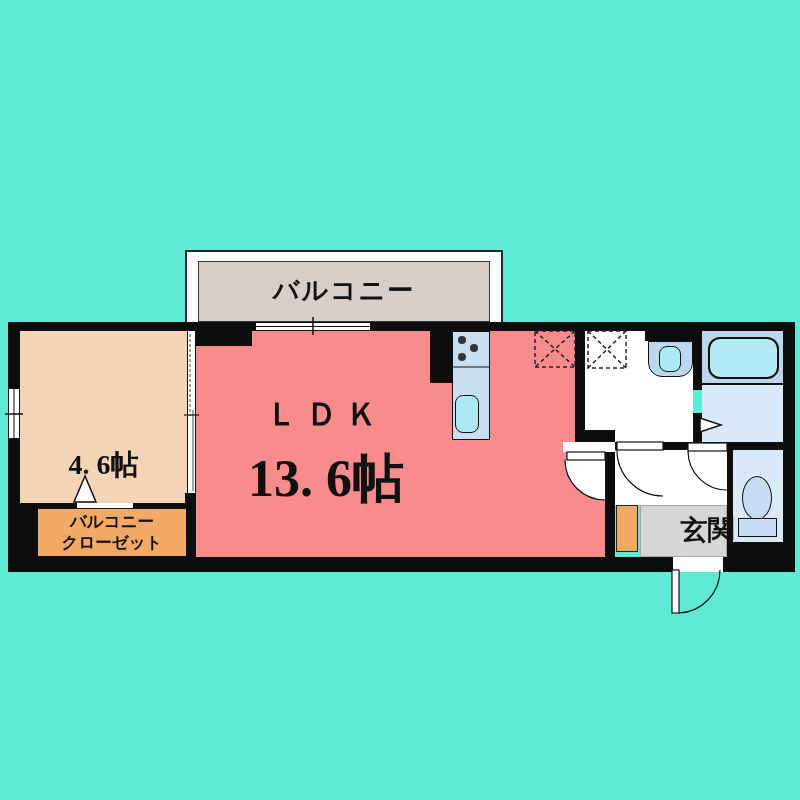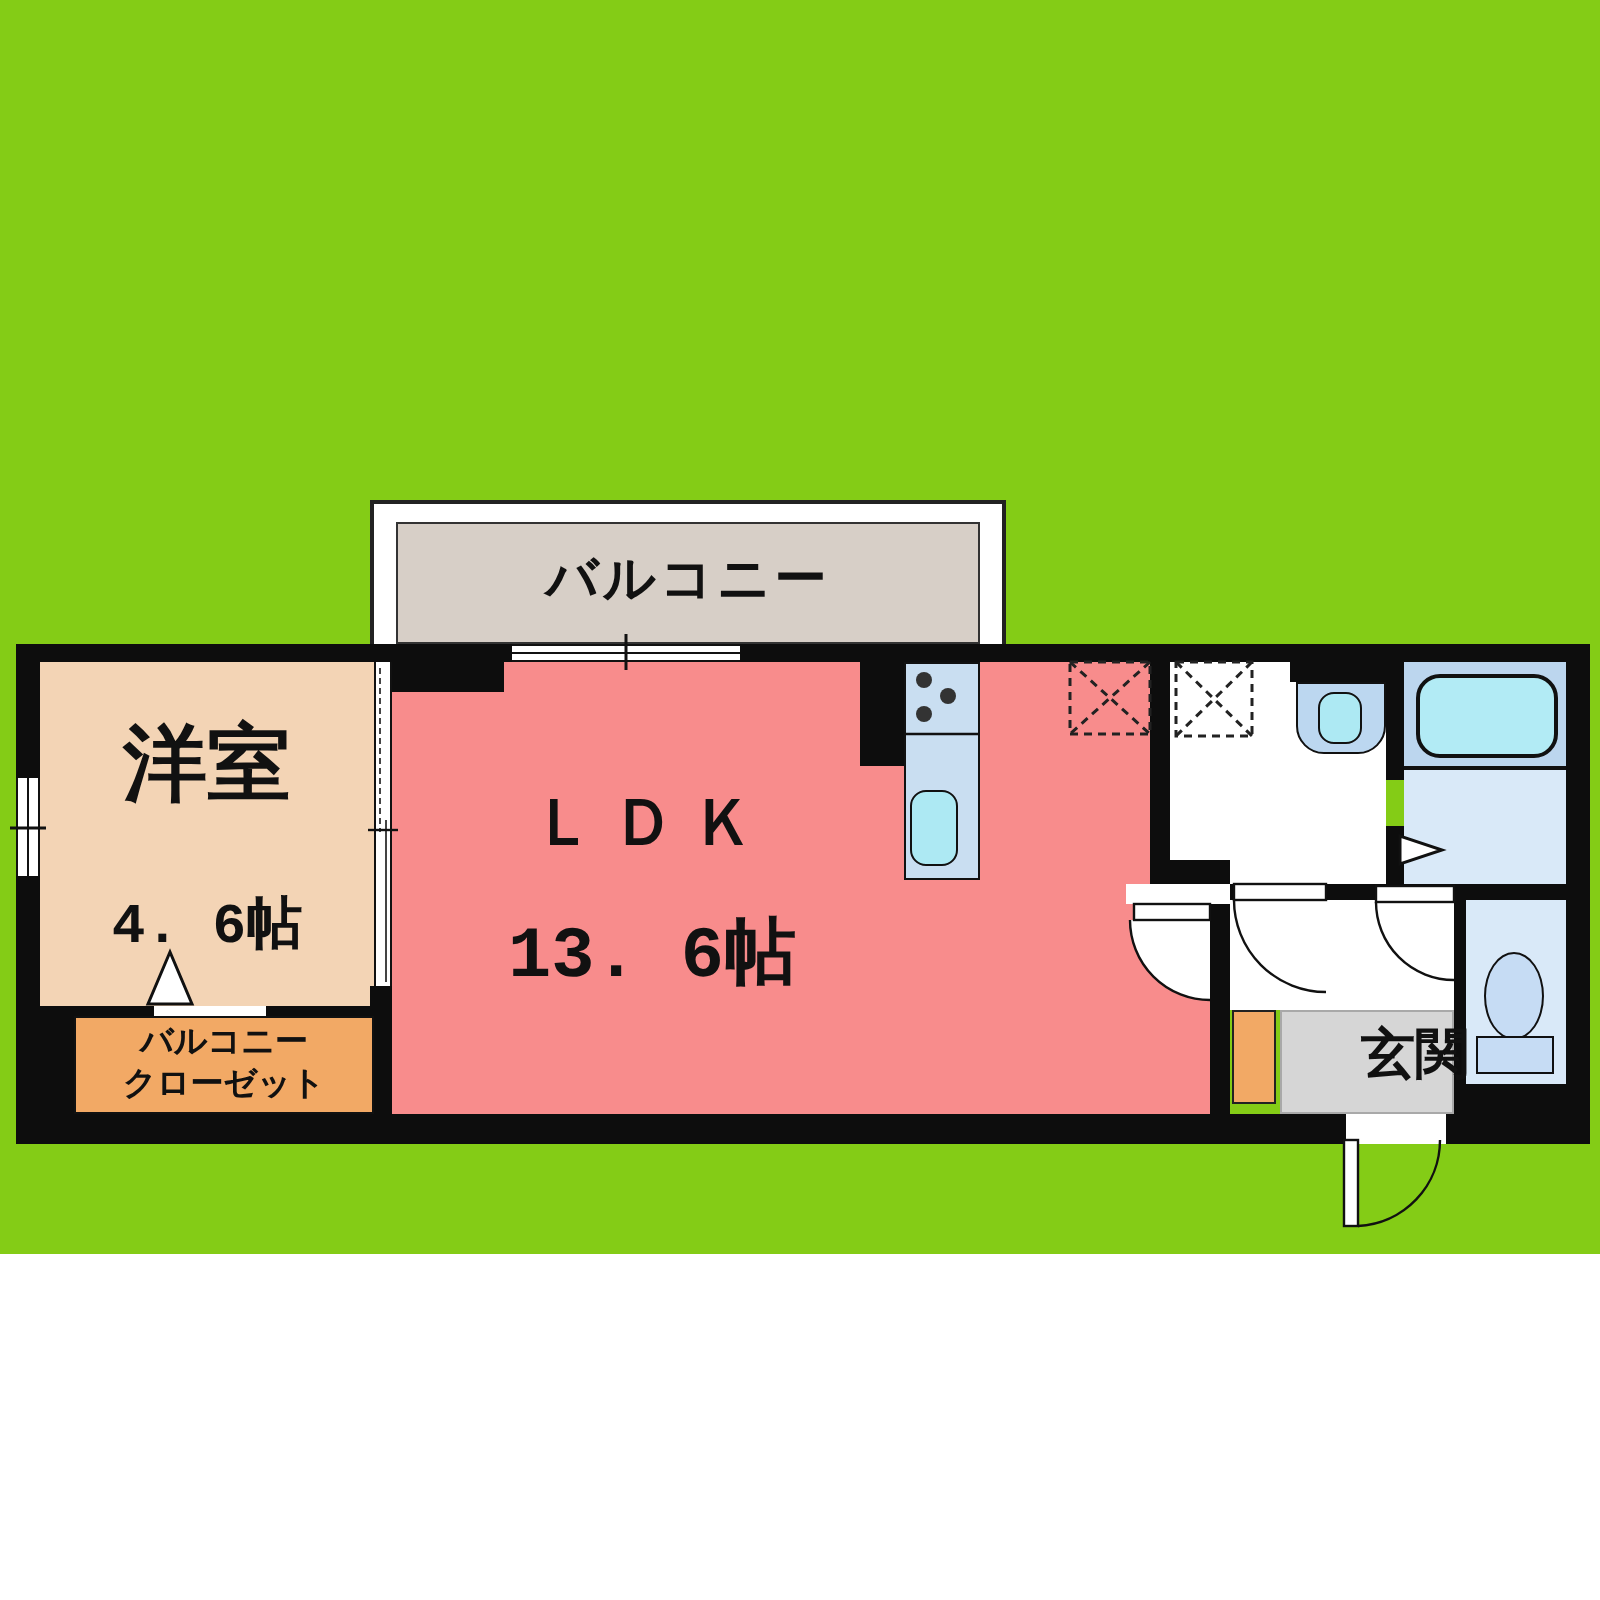--- a/index.html
+++ b/index.html
@@ -1,17 +1,17 @@
 <!DOCTYPE html>
 <html><head>
 <meta charset="utf-8">
 <style>
   html,body{margin:0;padding:0;background:#fff;}
-  #canvas{position:relative;width:800px;height:627px;background:#84cc16;overflow:hidden;
-          font-family:Liberation Mono, monospace;}
+  #canvas{position:relative;width:800px;height:800px;background:#5eead4;overflow:hidden;
+          font-family:Liberation Serif, serif;}
   .abs{position:absolute;box-sizing:border-box;}
   .wall{background:#0d0d0d;}
   .lbl{display:flex;align-items:center;justify-content:center;text-align:center;
        font-weight:bold;color:#111;line-height:1.25;}
   
   .c-ldk{background:#f88c8c;}
   .c-west{background:#f3d4b5;}
   .c-closet{background:#f2a965;}
   .c-balcony{background:#d7cfc7;}
   .c-genkan{background:#d6d6d6;}
@@ -83,24 +83,23 @@
   <div class="abs c-cyan" style="left:455px;top:395px;width:24px;height:38px;border:1.5px solid #111;border-radius:8px;"></div>
 
   <div class="abs" style="left:648px;top:341px;width:45px;height:36px;background:#bcd7f0;border:1px solid #111;border-radius:0 0 14px 14px;"></div>
   <div class="abs c-cyan" style="left:659px;top:346px;width:22px;height:26px;border:1.5px solid #111;border-radius:8px;"></div>
 
   <div class="abs" style="left:708px;top:337px;width:71px;height:42px;background:#b2ebf5;border:2px solid #111;border-radius:12px;"></div>
 
   <div class="abs c-fixture" style="left:742px;top:476px;width:30px;height:44px;border:1.5px solid #111;border-radius:50%;"></div>
   <div class="abs c-fixture" style="left:738px;top:518px;width:39px;height:19px;border:1.5px solid #111;"></div>
 
-  <div class="abs lbl" style="left:20px;top:360px;width:167px;height:50px;font-size:42px;">洋室</div>
   <div class="abs lbl" style="left:20px;top:428px;width:167px;height:48px;font-size:28px;margin-top:12px;">4. 6帖</div>
   <div class="abs lbl" style="left:196px;top:390px;width:260px;height:48px;font-size:32px;letter-spacing:8px;">ＬＤＫ</div>
-  <div class="abs lbl" style="left:196px;top:452px;width:260px;height:52px;font-size:36px;">13. 6帖</div>
+  <div class="abs lbl" style="left:196px;top:452px;width:260px;height:52px;font-size:52px;">13. 6帖</div>
 
   <svg width="800" height="800" viewBox="0 0 800 800">
 
     <g stroke="#222" stroke-width="1.5" stroke-dasharray="4 3" fill="none">
       <rect x="535" y="331" width="40" height="36"></rect>
       <line x1="535" y1="331" x2="575" y2="367"></line>
       <line x1="575" y1="331" x2="535" y2="367"></line>
     </g>
 
     <g stroke="#222" stroke-width="1.5" stroke-dasharray="4 3" fill="none">

